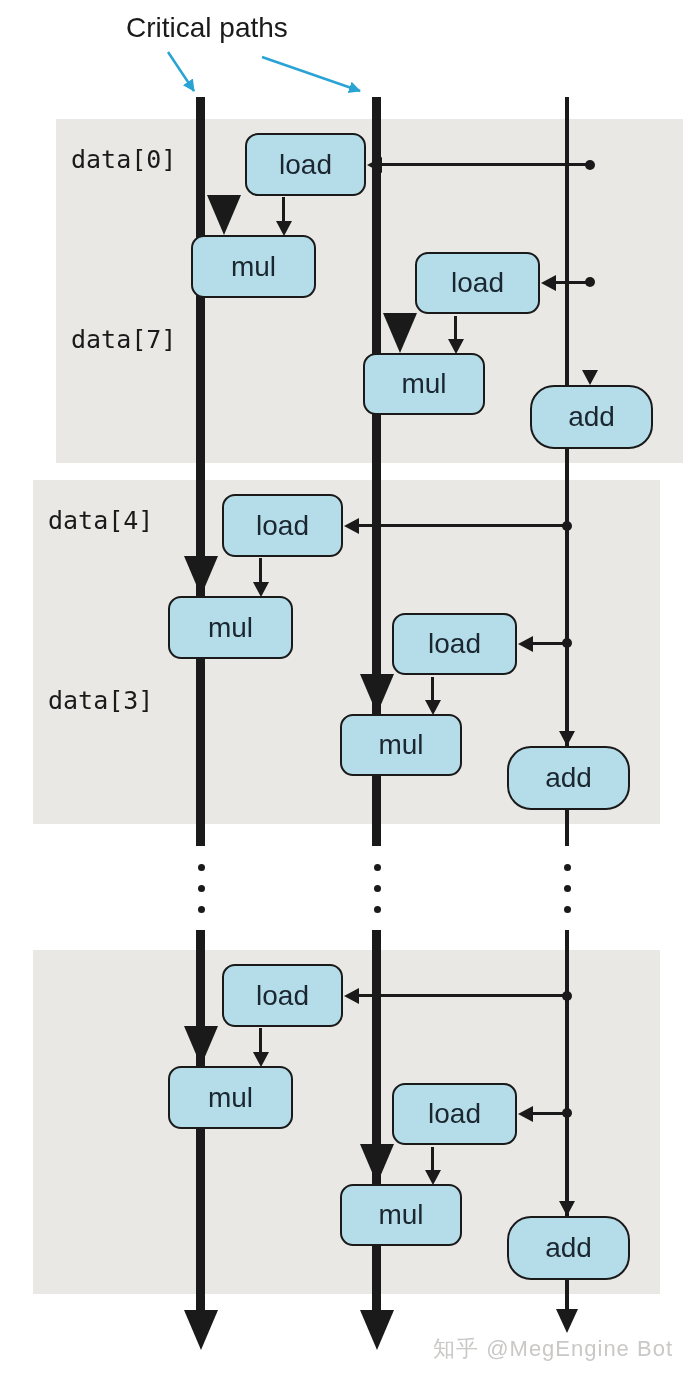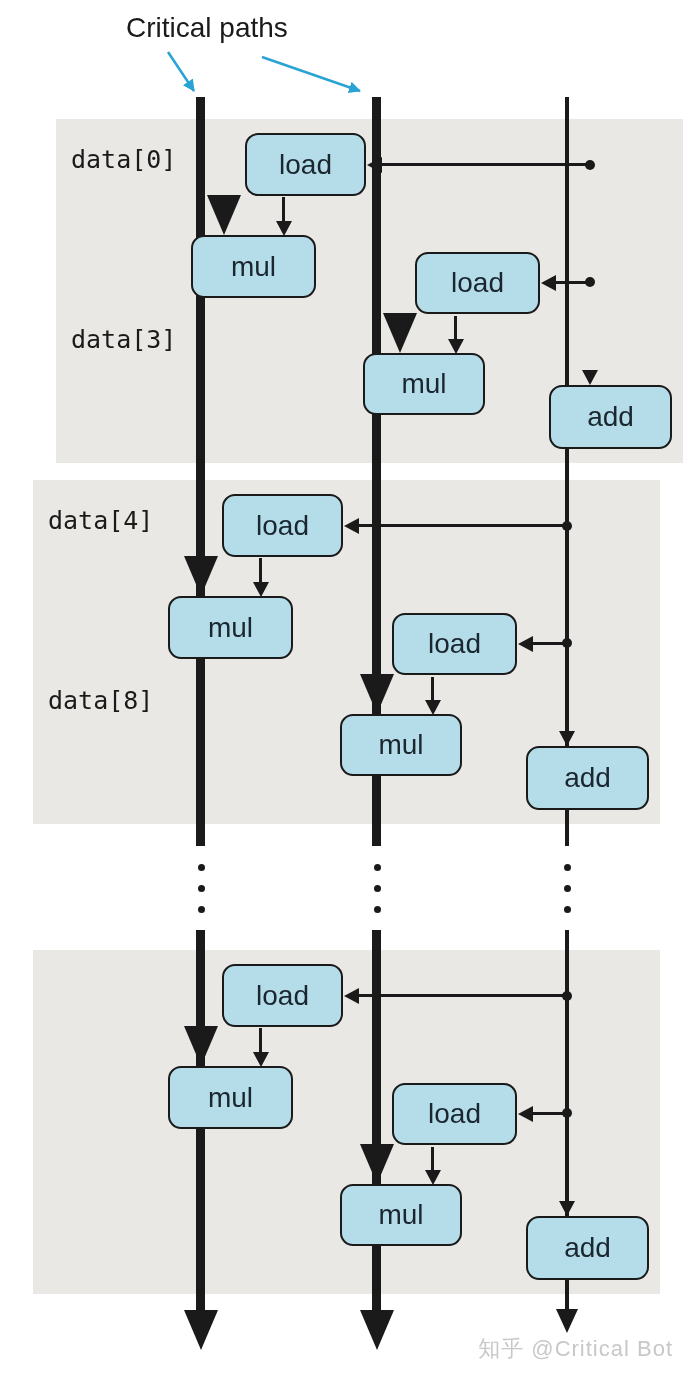--- a/index.html
+++ b/index.html
@@ -24,21 +24,21 @@
   .rl-bot{top:207px;}
   .it{font-style:italic;}
 
   .opbox{position:absolute;background:#b5dde9;border:2.5px solid #1a1a1a;border-radius:13px;
          display:flex;align-items:center;justify-content:center;font-size:28px;color:#1b2730;
          z-index:3;box-sizing:border-box;}
   .n-load-a{left:222px;top:14px;width:121px;height:63px;}
   .n-mul-a{left:168px;top:116px;width:125px;height:63px;}
   .n-load-b{left:392px;top:133px;width:125px;height:62px;}
   .n-mul-b{left:340px;top:234px;width:122px;height:62px;}
-  .n-add{left:526px;top:266px;width:123px;height:64px;}
+  .n-add{left:507px;top:266px;width:123px;height:64px;border-radius:24px;}
 
   
   .seg{position:absolute;background:#1a1a1a;z-index:3;}
   .head{position:absolute;width:0;height:0;z-index:3;}
   .head-thick{border-left:17px solid transparent;border-right:17px solid transparent;border-top:40px solid #1a1a1a;}
   .head-sm-down{border-left:8px solid transparent;border-right:8px solid transparent;border-top:15px solid #1a1a1a;}
   .head-sm-left{border-top:8px solid transparent;border-bottom:8px solid transparent;border-right:15px solid #1a1a1a;}
   .head-end-thin{border-left:11px solid transparent;border-right:11px solid transparent;border-top:24px solid #1a1a1a;}
   .dot{position:absolute;background:#1a1a1a;border-radius:50%;z-index:3;}
   .jdot{width:10px;height:10px;}
@@ -95,21 +95,21 @@
   <div class="dot edot" style="left:564px;top:885px;"></div>
   <div class="dot edot" style="left:564px;top:906px;"></div>
 
   <div class="head head-thick" style="left:184px;top:1310px;"></div>
   <div class="head head-thick" style="left:360px;top:1310px;"></div>
   <div class="head head-end-thin" style="left:556px;top:1309px;"></div>
 
   <div class="block" style="top:119px;margin-left:23px;">
     <div class="band"></div>
     <div class="rowlabel rl-top">data[0]</div>
-    <div class="rowlabel rl-bot">data[3]</div>
+    <div class="rowlabel rl-bot">data[7]</div>
 
     <div class="opbox n-load-a">load</div>
     <div class="opbox n-mul-a">mul</div>
     <div class="opbox n-load-b">load</div>
     <div class="opbox n-mul-b">mul</div>
     <div class="opbox n-add">add</div>
 
     <div class="head head-thick hd-mul-a"></div>
     <div class="head head-thick hd-mul-b"></div>
     <div class="seg ln-la-ma"></div>
@@ -121,21 +121,21 @@
     <div class="seg ln-h-b"></div>
     <div class="head head-sm-left hd-h-b"></div>
     <div class="dot jdot jdot-a"></div>
     <div class="dot jdot jdot-b"></div>
     <div class="head head-sm-down hd-add"></div>
   </div>
 
   <div class="block" style="top:480px;">
     <div class="band"></div>
     <div class="rowlabel rl-top">data[4]</div>
-    <div class="rowlabel rl-bot">data[8]</div>
+    <div class="rowlabel rl-bot">data[3]</div>
 
     <div class="opbox n-load-a">load</div>
     <div class="opbox n-mul-a">mul</div>
     <div class="opbox n-load-b">load</div>
     <div class="opbox n-mul-b">mul</div>
     <div class="opbox n-add">add</div>
 
     <div class="head head-thick hd-mul-a"></div>
     <div class="head head-thick hd-mul-b"></div>
     <div class="seg ln-la-ma"></div>
@@ -168,14 +168,14 @@
     <div class="head head-sm-down hd-lb-mb"></div>
     <div class="seg ln-h-a"></div>
     <div class="head head-sm-left hd-h-a"></div>
     <div class="seg ln-h-b"></div>
     <div class="head head-sm-left hd-h-b"></div>
     <div class="dot jdot jdot-a"></div>
     <div class="dot jdot jdot-b"></div>
     <div class="head head-sm-down hd-add"></div>
   </div>
 
-  <div class="watermark">知乎 @Critical Bot</div>
+  <div class="watermark">知乎 @MegEngine Bot</div>
 </div>
 
 </body></html>

